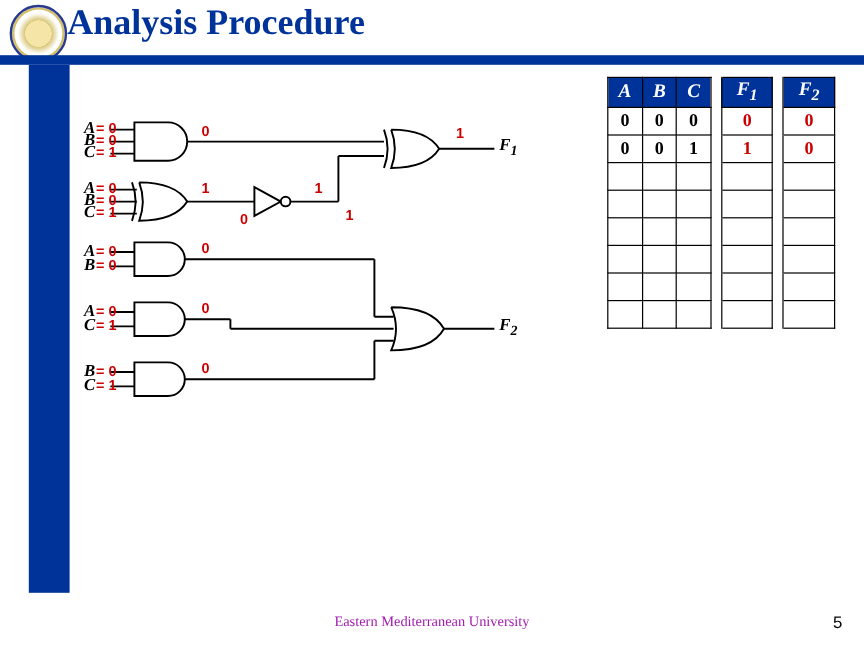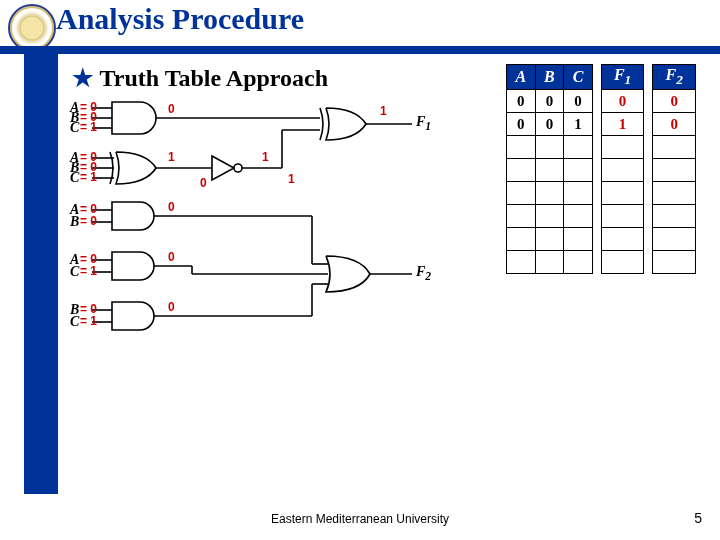--- a/index.html
+++ b/index.html
@@ -3,21 +3,21 @@
 <meta charset="utf-8">
 <style>
   html,body{margin:0;padding:0;width:720px;height:540px;background:#fff;font-family:"Times New Roman",serif;overflow:hidden}
   .slide{position:relative;width:720px;height:540px}
   .logo{position:absolute;left:8px;top:4px;width:44px;height:44px;border-radius:50%;background:radial-gradient(circle,#f5e6a8 35%,#d8c77a 36%,#fff 55%);border:2px solid #2a3b8f;box-shadow:0 0 0 2px #d4c06a inset}
   .title{position:absolute;left:56px;top:2px;font-size:30px;font-weight:bold;color:#003399}
   .blueline{position:absolute;left:0;top:46px;width:720px;height:8px;background:#003399}
   .bluebar{position:absolute;left:24px;top:54px;width:34px;height:440px;background:#003399}
   .section{position:absolute;left:72px;top:64px;font-size:24px;font-weight:bold;color:#000}
   .star{color:#003399;margin-right:6px}
-  .footer{position:absolute;bottom:14px;left:0;width:720px;text-align:center;font-family:Liberation Sans, sans-serif;font-size:12px;color:#000000}
+  .footer{position:absolute;bottom:14px;left:0;width:720px;text-align:center;font-family:Liberation Serif, serif;font-size:12px;color:#a21caf}
   .pagenum{position:absolute;right:18px;bottom:14px;font-family:Arial,sans-serif;font-size:14px;color:#000}
   
   .gates{position:absolute;left:72px;top:96px;width:380px;height:310px;font-family:Arial,sans-serif;font-size:12px;font-weight:bold;color:#000}
   .glabel{position:absolute;font-style:italic;font-family:"Times New Roman",serif;font-size:14px}
   .gval{position:absolute;font-family:Arial,sans-serif;font-size:12px;font-weight:bold;color:#cc0000}
   
   .tt{position:absolute;right:24px;top:64px;width:190px;font-family:"Times New Roman",serif}
   .tt table{border-collapse:collapse;width:100%}
   .tt th{background:#003399;color:#fff;font-style:italic;font-weight:bold;font-size:16px;border:1px solid #000;height:22px}
   .tt td{border:1px solid #000;height:20px;text-align:center;font-weight:bold;font-size:15px}
@@ -28,21 +28,20 @@
   .gate{stroke:#000;stroke-width:1.6;fill:#fff}
 </style>
 </head>
 <body>
 
 <div class="slide">
   <div class="logo"></div>
   <div class="title">Analysis Procedure</div>
   <div class="blueline"></div>
   <div class="bluebar"></div>
-  <div class="section"><span class="star">★</span><span>Truth Table Approach</span></div>
 
   <div class="gates">
     <svg width="380" height="310">
 
       <path class="gate" d="M40 6 h28 a16 16 0 0 1 0 32 h-28 z"></path>
       <line class="wire" x1="20" y1="12" x2="40" y2="12"></line>
         <line class="wire" x1="20" y1="22" x2="40" y2="22"></line>
         <line class="wire" x1="20" y1="32" x2="40" y2="32"></line>
       <line class="wire" x1="84" y1="22" x2="250" y2="22"></line>
 

